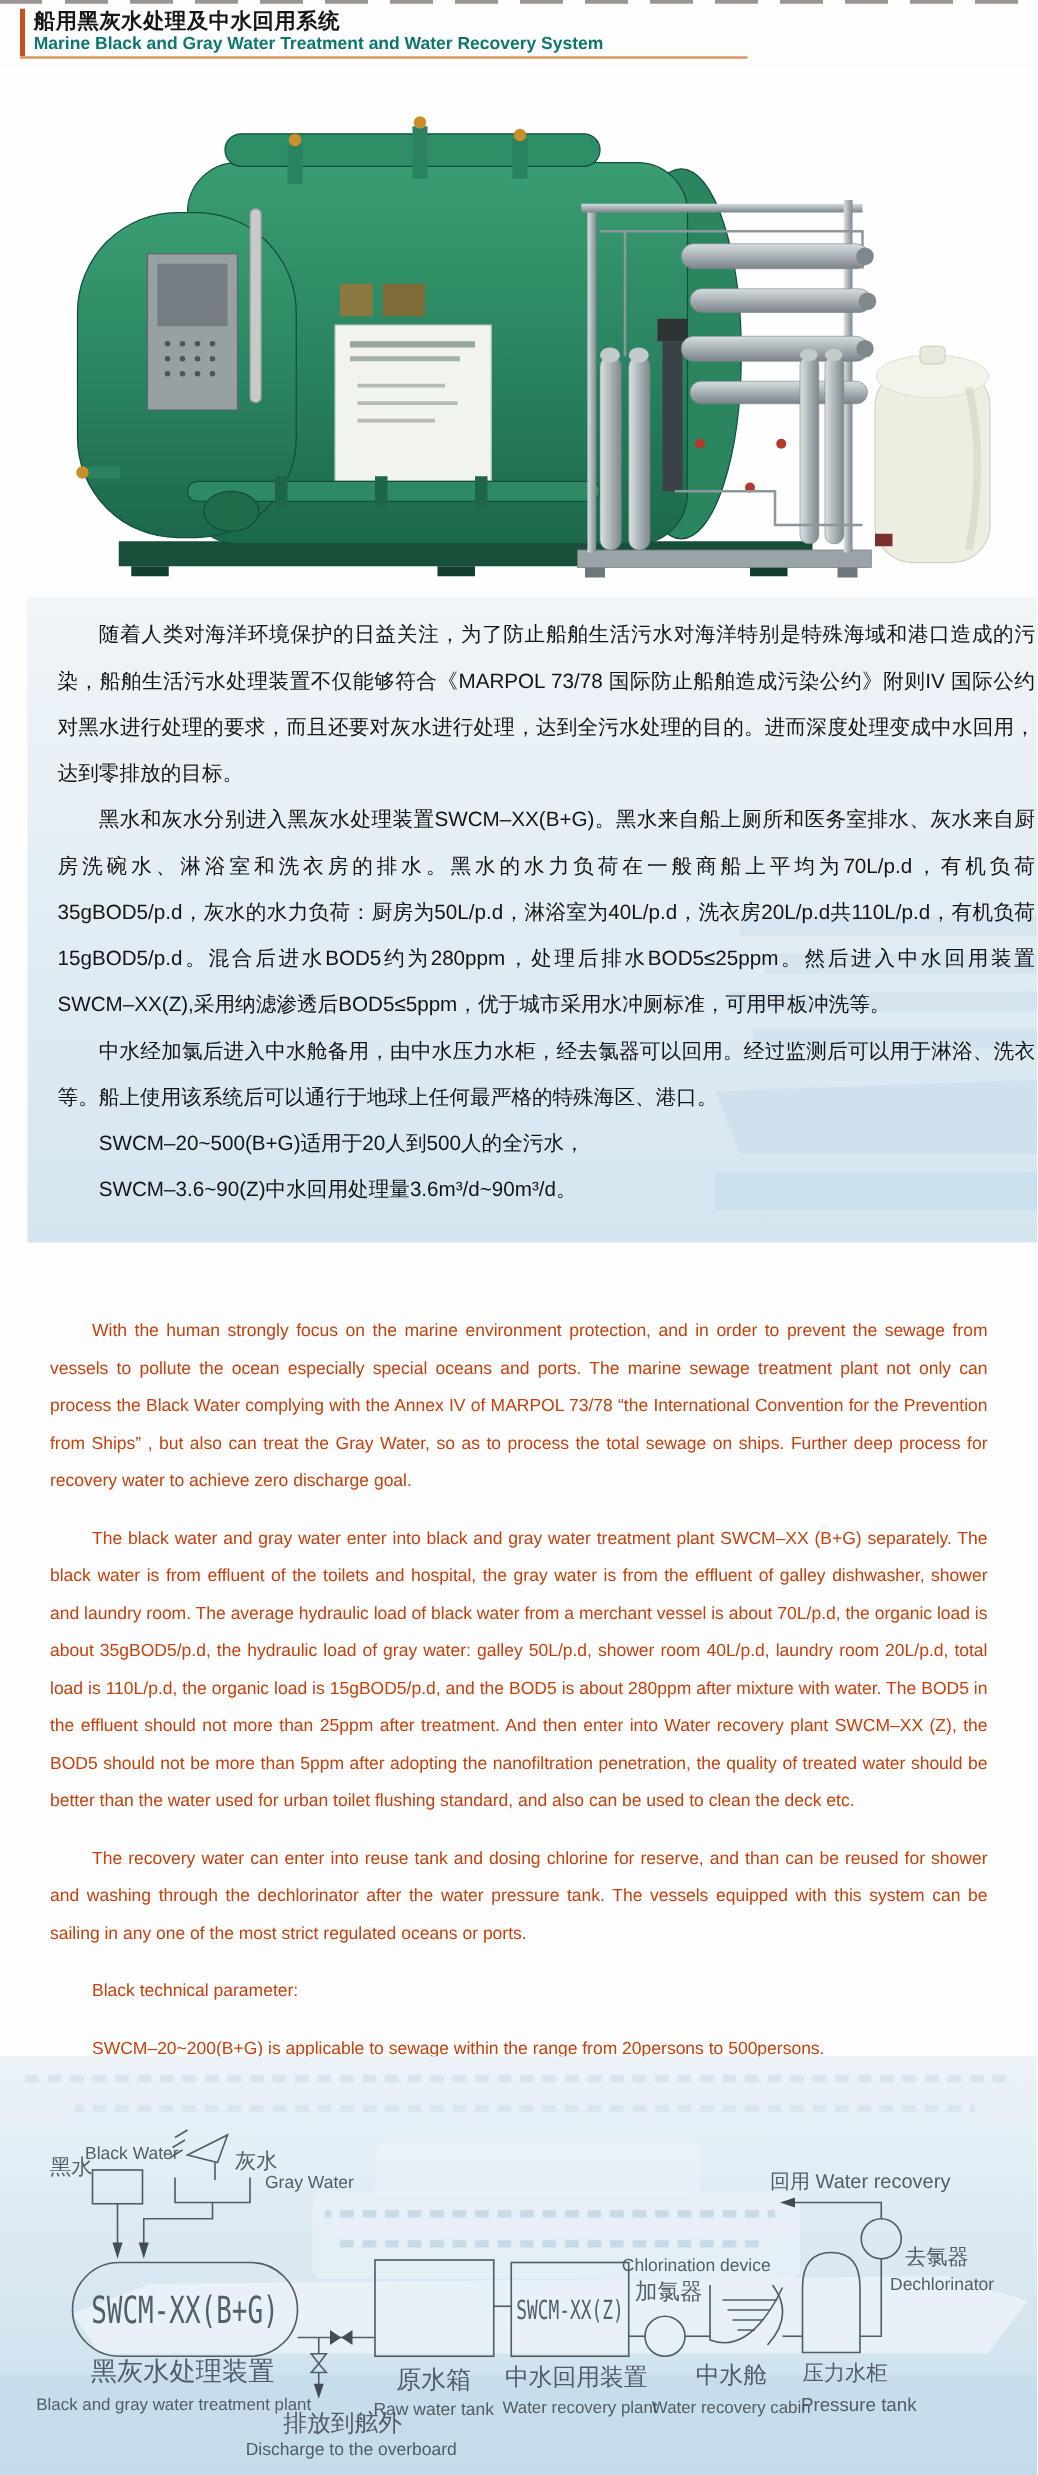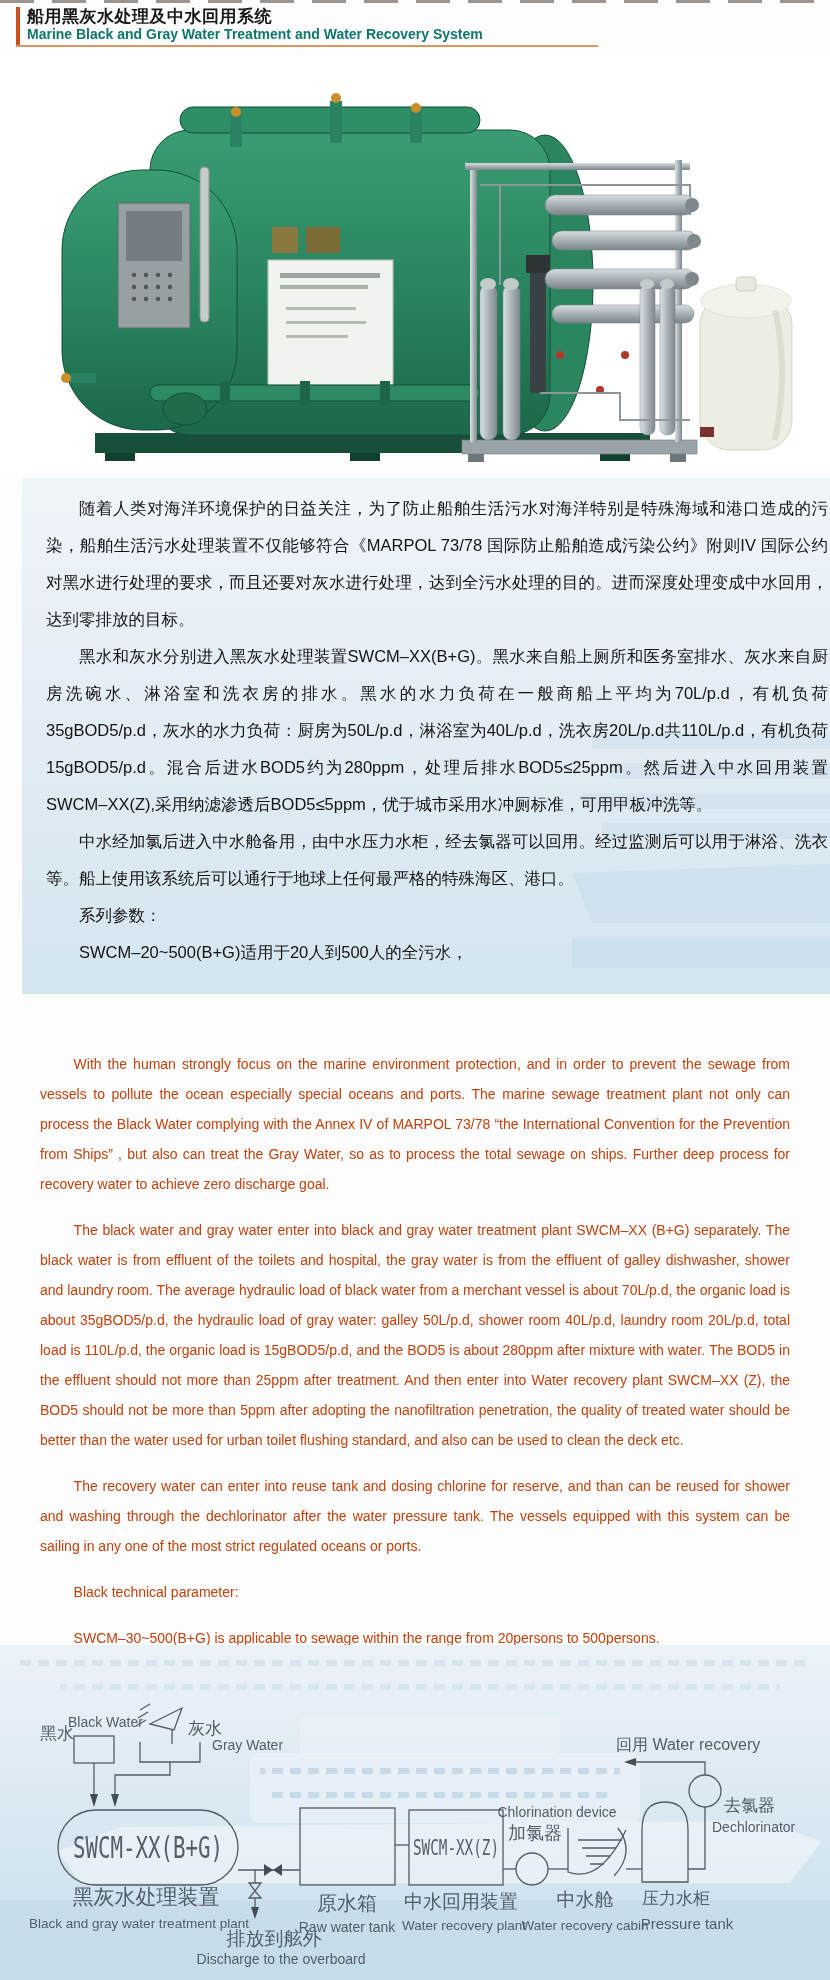--- a/index.html
+++ b/index.html
@@ -177,31 +177,31 @@
         <rect x="10" y="100" width="260" height="16" rx="3"></rect>
         <rect x="30" y="130" width="240" height="16" rx="3"></rect>
         <path d="M0,180 L280,170 L280,230 L20,230 Z"></path>
         <rect x="0" y="245" width="280" height="30"></rect>
       </g>
     </svg>
     <div class="zh-text">
       <p class="zh-p">随着人类对海洋环境保护的日益关注，为了防止船舶生活污水对海洋特别是特殊海域和港口造成的污染，船舶生活污水处理装置不仅能够符合《MARPOL 73/78 国际防止船舶造成污染公约》附则IV 国际公约对黑水进行处理的要求，而且还要对灰水进行处理，达到全污水处理的目的。进而深度处理变成中水回用，达到零排放的目标。</p>
       <p class="zh-p">黑水和灰水分别进入黑灰水处理装置SWCM–XX(B+G)。黑水来自船上厕所和医务室排水、灰水来自厨房洗碗水、淋浴室和洗衣房的排水。黑水的水力负荷在一般商船上平均为70L/p.d，有机负荷35gBOD5/p.d，灰水的水力负荷：厨房为50L/p.d，淋浴室为40L/p.d，洗衣房20L/p.d共110L/p.d，有机负荷15gBOD5/p.d。混合后进水BOD5约为280ppm，处理后排水BOD5≤25ppm。然后进入中水回用装置SWCM–XX(Z),采用纳滤渗透后BOD5≤5ppm，优于城市采用水冲厕标准，可用甲板冲洗等。</p>
       <p class="zh-p">中水经加氯后进入中水舱备用，由中水压力水柜，经去氯器可以回用。经过监测后可以用于淋浴、洗衣等。船上使用该系统后可以通行于地球上任何最严格的特殊海区、港口。</p>
-      <p class="zh-p">系列参数：</p>
       <p class="zh-p">SWCM–20~500(B+G)适用于20人到500人的全污水，</p>
+      <p class="zh-p">SWCM–3.6~90(Z)中水回用处理量3.6m³/d~90m³/d。</p>
     </div>
   </div>
 
   <div class="en-text">
     <p class="en-p">With the human strongly focus on the marine environment protection, and in order to prevent the sewage from vessels to pollute the ocean especially special oceans and ports. The marine sewage treatment plant not only can process the Black Water complying with the Annex IV of MARPOL 73/78  “the International Convention for the Prevention from Ships” , but also can treat the Gray Water, so as to process the total sewage on ships. Further deep process for recovery water to achieve zero discharge goal.</p>
     <p class="en-p">The black water and gray water enter into black and gray water treatment plant SWCM–XX (B+G) separately. The black water is from effluent of the toilets and hospital, the gray water is from the effluent of galley dishwasher, shower and laundry room. The average hydraulic load of black water from a merchant vessel is about 70L/p.d, the organic load is about 35gBOD5/p.d, the hydraulic load of gray water: galley 50L/p.d, shower room 40L/p.d, laundry room 20L/p.d, total load is 110L/p.d, the organic load is 15gBOD5/p.d, and the BOD5 is about 280ppm after mixture with water. The BOD5 in the effluent should not more than 25ppm after treatment. And then enter into Water recovery plant SWCM–XX (Z), the BOD5 should not be more than 5ppm after adopting the nanofiltration penetration, the quality of treated water should be better than the water used for urban toilet flushing standard, and also can be used to clean the deck etc.</p>
     <p class="en-p">The recovery water can enter into reuse tank and dosing chlorine for reserve, and than can be reused for shower and washing through the dechlorinator after the water pressure tank. The vessels equipped with this system can be sailing in any one of the most strict regulated oceans or ports.</p>
     <p class="en-p">Black technical parameter:</p>
-    <p class="en-p">SWCM–30~500(B+G) is applicable to sewage within the range from 20persons to 500persons.</p>
+    <p class="en-p">SWCM–20~200(B+G) is applicable to sewage within the range from 20persons to 500persons.</p>
     <p class="en-p">The capacity of SWCM–5.9~90(Z) water recovery plant is 3.6m³/d~90m³/d.</p>
   </div>
 
   <div class="drawing-section">
     <svg class="drawing-bg" viewBox="0 0 830 335">
       <defs>
         <pattern id="winrow" width="18" height="12" patternUnits="userSpaceOnUse">
           <rect x="2" y="3" width="11" height="6" fill="#7fa8c4"></rect>
         </pattern>
       </defs>

